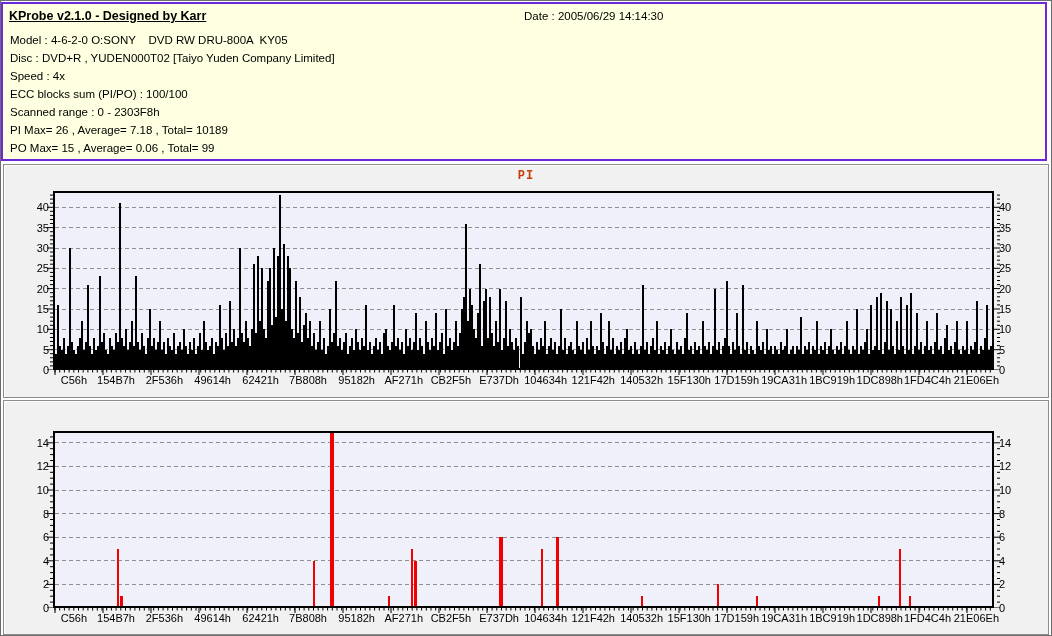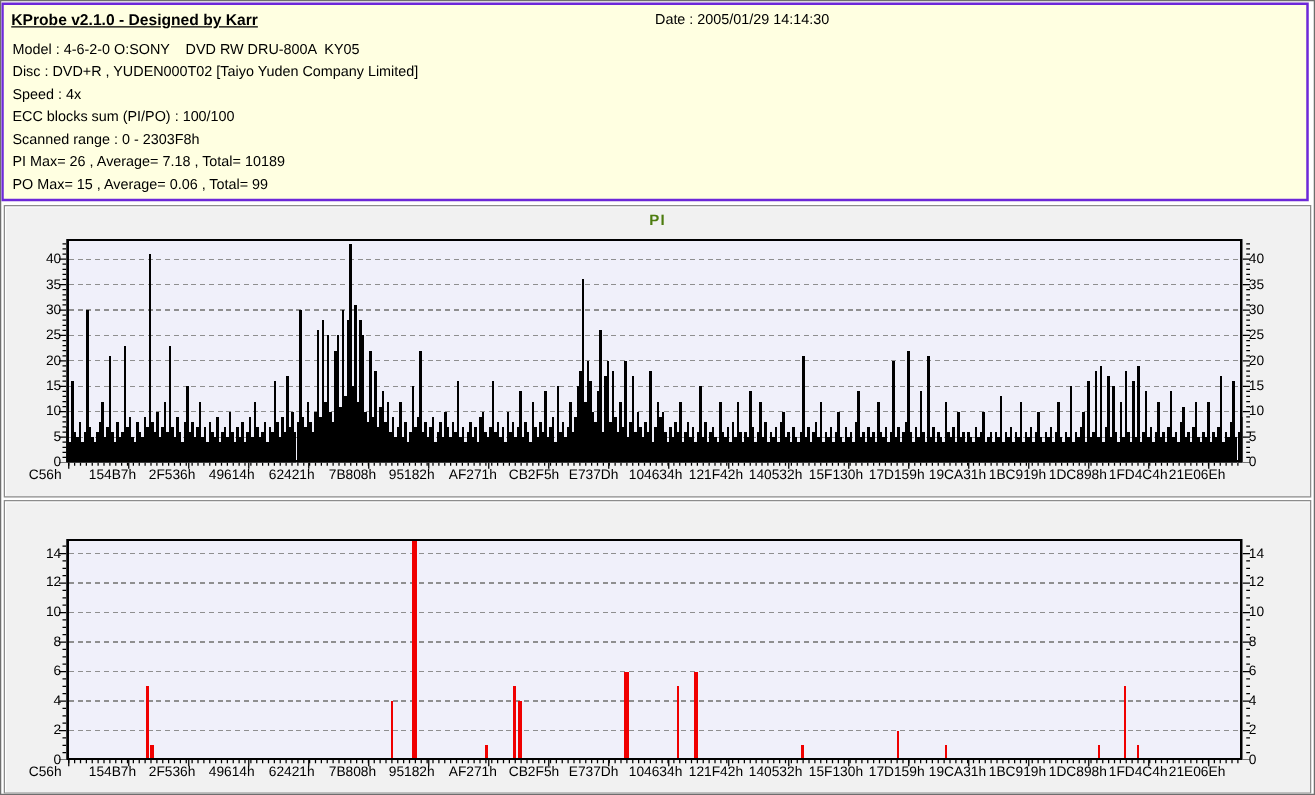--- a/index.html
+++ b/index.html
@@ -16,37 +16,37 @@
   .scan-date{position:absolute;left:521px;top:6px;font-size:11.5px;white-space:pre;}
   .info-line{position:absolute;left:7px;font-size:11.5px;white-space:pre;}
   .chart-panel{
     position:absolute;left:2px;width:1046px;box-sizing:border-box;
     background:#F1F1F1;border:1px solid #8c8c8c;
     box-shadow:inset 1px 1px 0 #ffffff;
   }
   #chart-0{top:163px;height:234px;}
   #chart-1{top:399px;height:235px;}
   .chart-title{position:absolute;top:4px;left:0;width:100%;text-align:center;
-    color:#4d7c0f;font-weight:bold;font-size:12px;letter-spacing:1px;}
+    color:#c2410c;font-weight:bold;font-size:12px;letter-spacing:1px;font-family:Liberation Mono, monospace;}
   .plot-svg{position:absolute;left:49px;background:#F0F0FA;display:block;}
   #chart-0 .plot-svg{top:26px;}
   #chart-1 .plot-svg{top:30px;}
   .tick-svg{position:absolute;display:block;}
   .ylab{position:absolute;width:28px;text-align:right;font-size:11px;line-height:14px;}
   .ylab-r{position:absolute;width:28px;text-align:left;font-size:11px;line-height:14px;}
-  .xlab{position:absolute;width:64px;text-align:left;font-size:11px;line-height:13px;white-space:nowrap;}
+  .xlab{position:absolute;width:64px;text-align:right;font-size:11px;line-height:13px;white-space:nowrap;}
 </style>
 </head>
 <body>
 
 <div class="window">
 
   <div class="header-panel">
     <div class="app-title">KProbe v2.1.0 - Designed by Karr</div>
-    <div class="scan-date">Date : 2005/01/29 14:14:30</div>
+    <div class="scan-date">Date : 2005/06/29 14:14:30</div>
     <div class="info-line" style="top:30px">Model : 4-6-2-0 O:SONY    DVD RW DRU-800A  KY05</div>
     <div class="info-line" style="top:48px">Disc : DVD+R , YUDEN000T02 [Taiyo Yuden Company Limited]</div>
     <div class="info-line" style="top:66px">Speed : 4x</div>
     <div class="info-line" style="top:84px">ECC blocks sum (PI/PO) : 100/100</div>
     <div class="info-line" style="top:102px">Scanned range : 0 - 2303F8h</div>
     <div class="info-line" style="top:120px">PI Max= 26 , Average= 7.18 , Total= 10189</div>
     <div class="info-line" style="top:138px">PO Max= 15 , Average= 0.06 , Total= 99</div>
   </div>
 
   <div class="chart-panel" id="chart-0">

